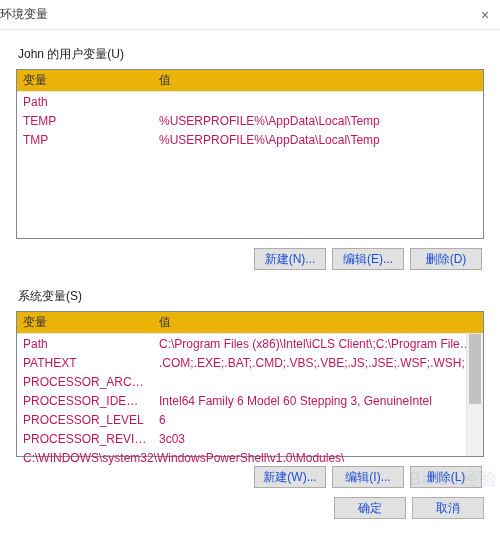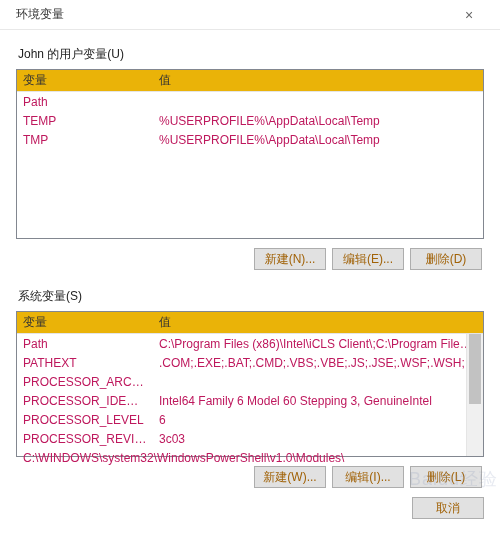--- a/index.html
+++ b/index.html
@@ -1,33 +1,33 @@
 <!DOCTYPE html>
 <html><head>
 <meta charset="utf-8">
 <style>
 * { box-sizing: border-box; margin: 0; padding: 0; }
 body { font-family: "Microsoft YaHei", "Segoe UI", sans-serif; font-size: 12px; background: #fff; width: 500px; height: 533px; overflow: hidden; color: #000; }
-.titlebar { height: 30px; display: flex; align-items: center; padding: 0 16px; border-bottom: 1px solid #e8e8e8; }
+.titlebar { height: 30px; display: flex; align-items: center; padding: 0 0; border-bottom: 1px solid #e8e8e8; }
 .titlebar-title { flex: 1; font-size: 12px; color: #333; }
 .titlebar-close { width: 30px; text-align: center; color: #666; font-size: 14px; cursor: pointer; }
 .content { padding: 10px 16px 0 16px; }
 .section-label { font-size: 12px; color: #222; margin: 6px 0 6px 2px; }
 .listbox { border: 1px solid #828790; background: #fff; position: relative; }
 .user-listbox { height: 170px; }
 .sys-listbox { height: 146px; }
 .list-header { display: flex; border-bottom: 1px solid #e5e5e5; background: #eab308; font-size: 12px; color: #333; height: 22px; align-items: center; }
 .list-header .col { padding: 0 6px; }
 .list-body { overflow-y: auto; }
 .list-row { display: flex; height: 19px; align-items: center; font-size: 12px; color: #be185d; white-space: nowrap; overflow: hidden; }
 .list-row .col { padding: 0 6px; overflow: hidden; text-overflow: ellipsis; }
 .col-name { width: 136px; flex-shrink: 0; }
 .col-value { flex: 1; }
 .btn-row { display: flex; justify-content: flex-end; gap: 6px; margin: 9px 2px 0 0; }
-.btn { min-width: 72px; height: 22px; font-size: 12px; background: #e1e1e1; border: 1px solid #adadad; color: #a16207; cursor: pointer; padding: 0 8px; }
+.btn { min-width: 72px; height: 22px; font-size: 12px; background: #e1e1e1; border: 1px solid #adadad; color: #1d4ed8; cursor: pointer; padding: 0 8px; }
 .footer { position: absolute; bottom: 0; left: 0; right: 0; padding: 10px 16px 14px; display: flex; justify-content: flex-end; gap: 6px; border-top: 1px solid rgba(0,0,0,0); }
 .scrollbar-fake { position: absolute; right: 0; top: 22px; bottom: 0; width: 17px; background: #f0f0f0; border-left: 1px solid #e5e5e5; }
 .scrollbar-thumb { position: absolute; left: 2px; right: 2px; top: 0; height: 70px; background: #c2c2c2; }
 .watermark { position: absolute; right: 2px; bottom: 42px; color: rgba(120,140,180,0.18); font-size: 18px; font-weight: normal; pointer-events: none; letter-spacing: 1px; }
 .sys-section { margin-top: 18px; }
 </style>
 </head>
 <body>
 
 <div class="titlebar">
@@ -107,16 +107,17 @@
     <div class="btn-row">
       <button class="btn">新建(W)...</button>
       <button class="btn">编辑(I)...</button>
       <button class="btn">删除(L)</button>
     </div>
   </div>
 
 </div>
 
 <div class="footer">
+  <button class="btn">确定</button>
   <button class="btn">取消</button>
 </div>
 
 <div class="watermark">Baidu经验</div>
 
 </body></html>

